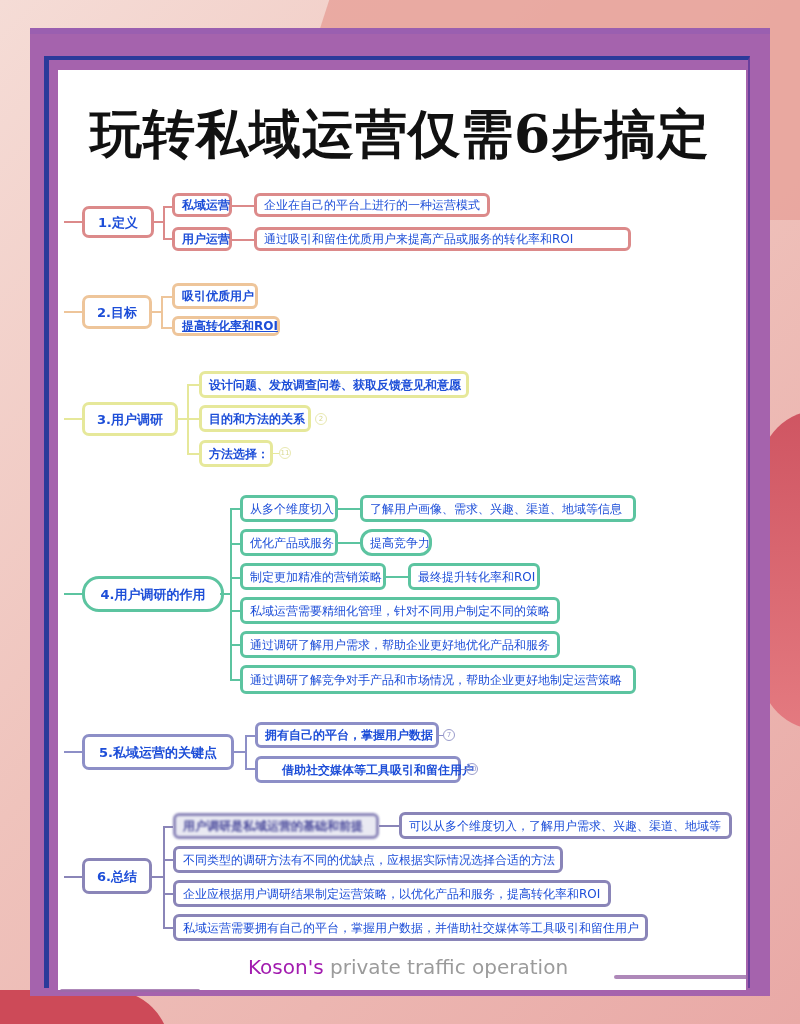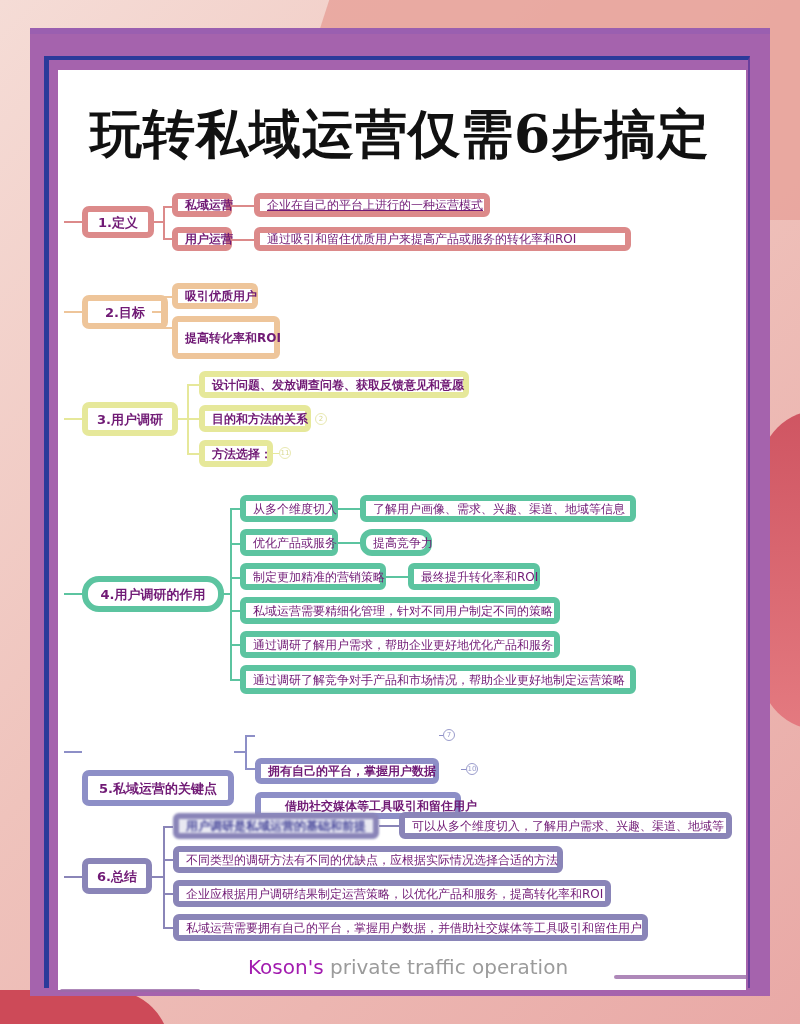--- a/index.html
+++ b/index.html
@@ -35,40 +35,40 @@
   .paper {
     position: absolute; left: 58px; top: 70px; width: 688px; height: 920px;
     background: #ffffff;
   }
   .title {
     position: absolute; left: 0; top: 100px; width: 800px; text-align: center;
     font-family: "DejaVu Serif", "Liberation Serif", serif;
     font-weight: bold; font-size: 52px; color: #111; letter-spacing: 1px;
   }
   .node {
-    position: absolute; background: #fff; border: 6px solid #3b82f6; border-radius: 6px;
-    font-size: 12px; color: #701a75; white-space: nowrap; display: flex; align-items: center;
+    position: absolute; background: #fff; border: 3px solid #3b82f6; border-radius: 6px;
+    font-size: 12px; color: #1d4ed8; white-space: nowrap; display: flex; align-items: center;
     padding: 0 7px; line-height: 1;
   }
   .node.root { font-weight: bold; font-size: 13px; justify-content: center; border-radius: 7px; }
   .node.bold { font-weight: bold; }
   .line { position: absolute; background: #ccc; }
   .badge {
     position: absolute; width: 12px; height: 12px; border-radius: 50%;
     border: 1px solid #bbb; font-size: 7px; color: #aaa; display: flex;
     align-items: center; justify-content: center;
   }
   .blurred { filter: blur(1.2px); color: #4a4a9c; font-weight: bold; background: #e9e9f2; }
 
   
   .c1 { border-color: #dc8a8a; } .l1 { background: #dc8a8a; }
   .c2 { border-color: #eec59a; } .l2 { background: #eec59a; }
   .c3 { border-color: #e6e89a; } .l3 { background: #e6e89a; }
   .c4 { border-color: #5cc4a0; } .l4 { background: #5cc4a0; }
-  .c5 { border-color: #8d8fc7; margin-top: 36px; } .l5 { background: #8d8fc7; }
+  .c5 { border-color: #8d8fc7; } .l5 { background: #8d8fc7; }
   .c6 { border-color: #8a85b8; } .l6 { background: #8a85b8; }
 
   .footer {
     position: absolute; left: 248px; top: 955px; font-size: 20px; color: #9b9b9b;
     font-family: "DejaVu Sans", sans-serif;
   }
   .footer b { color: #a21caf; font-weight: normal; }
   .scribble {
     position: absolute; height: 4px; background: #9a6aa8; border-radius: 2px; opacity: 0.8;
   }
@@ -88,35 +88,35 @@
 
 <div>
   <div class="line l1" style="left:64px;top:221px;width:18px;height:2px;"></div>
   <div class="node root c1" style="left:82px;top:206px;width:72px;height:32px;">1.定义</div>
   <div class="line l1" style="left:154px;top:221px;width:10px;height:2px;"></div>
   <div class="line l1" style="left:163px;top:206px;width:2px;height:33px;"></div>
   <div class="line l1" style="left:163px;top:206px;width:10px;height:2px;"></div>
   <div class="line l1" style="left:163px;top:238px;width:10px;height:2px;"></div>
   <div class="node bold c1" style="left:172px;top:193px;width:60px;height:24px;">私域运营</div>
   <div class="line l1" style="left:232px;top:205px;width:22px;height:2px;"></div>
-  <div class="node c1" style="left:254px;top:193px;width:236px;height:24px;text-decoration:underline;">企业在自己的平台上进行的一种运营模式</div>
+  <div class="node c1" style="left:254px;top:193px;width:236px;height:24px;">企业在自己的平台上进行的一种运营模式</div>
   <div class="node bold c1" style="left:172px;top:227px;width:60px;height:24px;">用户运营</div>
   <div class="line l1" style="left:232px;top:239px;width:22px;height:2px;"></div>
   <div class="node c1" style="left:254px;top:227px;width:377px;height:24px;">通过吸引和留住优质用户来提高产品或服务的转化率和ROI</div>
 </div>
 
 <div>
   <div class="line l2" style="left:64px;top:311px;width:18px;height:2px;"></div>
-  <div class="node root c2" style="left:82px;top:295px;width:86px;height:34px;">2.目标</div>
+  <div class="node root c2" style="left:82px;top:295px;width:70px;height:34px;">2.目标</div>
   <div class="line l2" style="left:152px;top:311px;width:10px;height:2px;"></div>
   <div class="line l2" style="left:161px;top:296px;width:2px;height:32px;"></div>
   <div class="line l2" style="left:161px;top:296px;width:11px;height:2px;"></div>
   <div class="line l2" style="left:161px;top:327px;width:11px;height:2px;"></div>
   <div class="node bold c2" style="left:172px;top:283px;width:86px;height:26px;">吸引优质用户</div>
-  <div class="node bold c2" style="left:172px;top:316px;width:108px;height:43px;">提高转化率和ROI</div>
+  <div class="node bold c2" style="left:172px;top:316px;width:108px;height:20px;text-decoration:underline;">提高转化率和ROI</div>
 </div>
 
 <div>
   <div class="line l3" style="left:64px;top:418px;width:18px;height:2px;"></div>
   <div class="node root c3" style="left:82px;top:402px;width:96px;height:34px;">3.用户调研</div>
   <div class="line l3" style="left:178px;top:418px;width:10px;height:2px;"></div>
   <div class="line l3" style="left:187px;top:384px;width:2px;height:70px;"></div>
   <div class="line l3" style="left:187px;top:384px;width:12px;height:2px;"></div>
   <div class="line l3" style="left:187px;top:418px;width:12px;height:2px;"></div>
   <div class="line l3" style="left:187px;top:453px;width:12px;height:2px;"></div>

